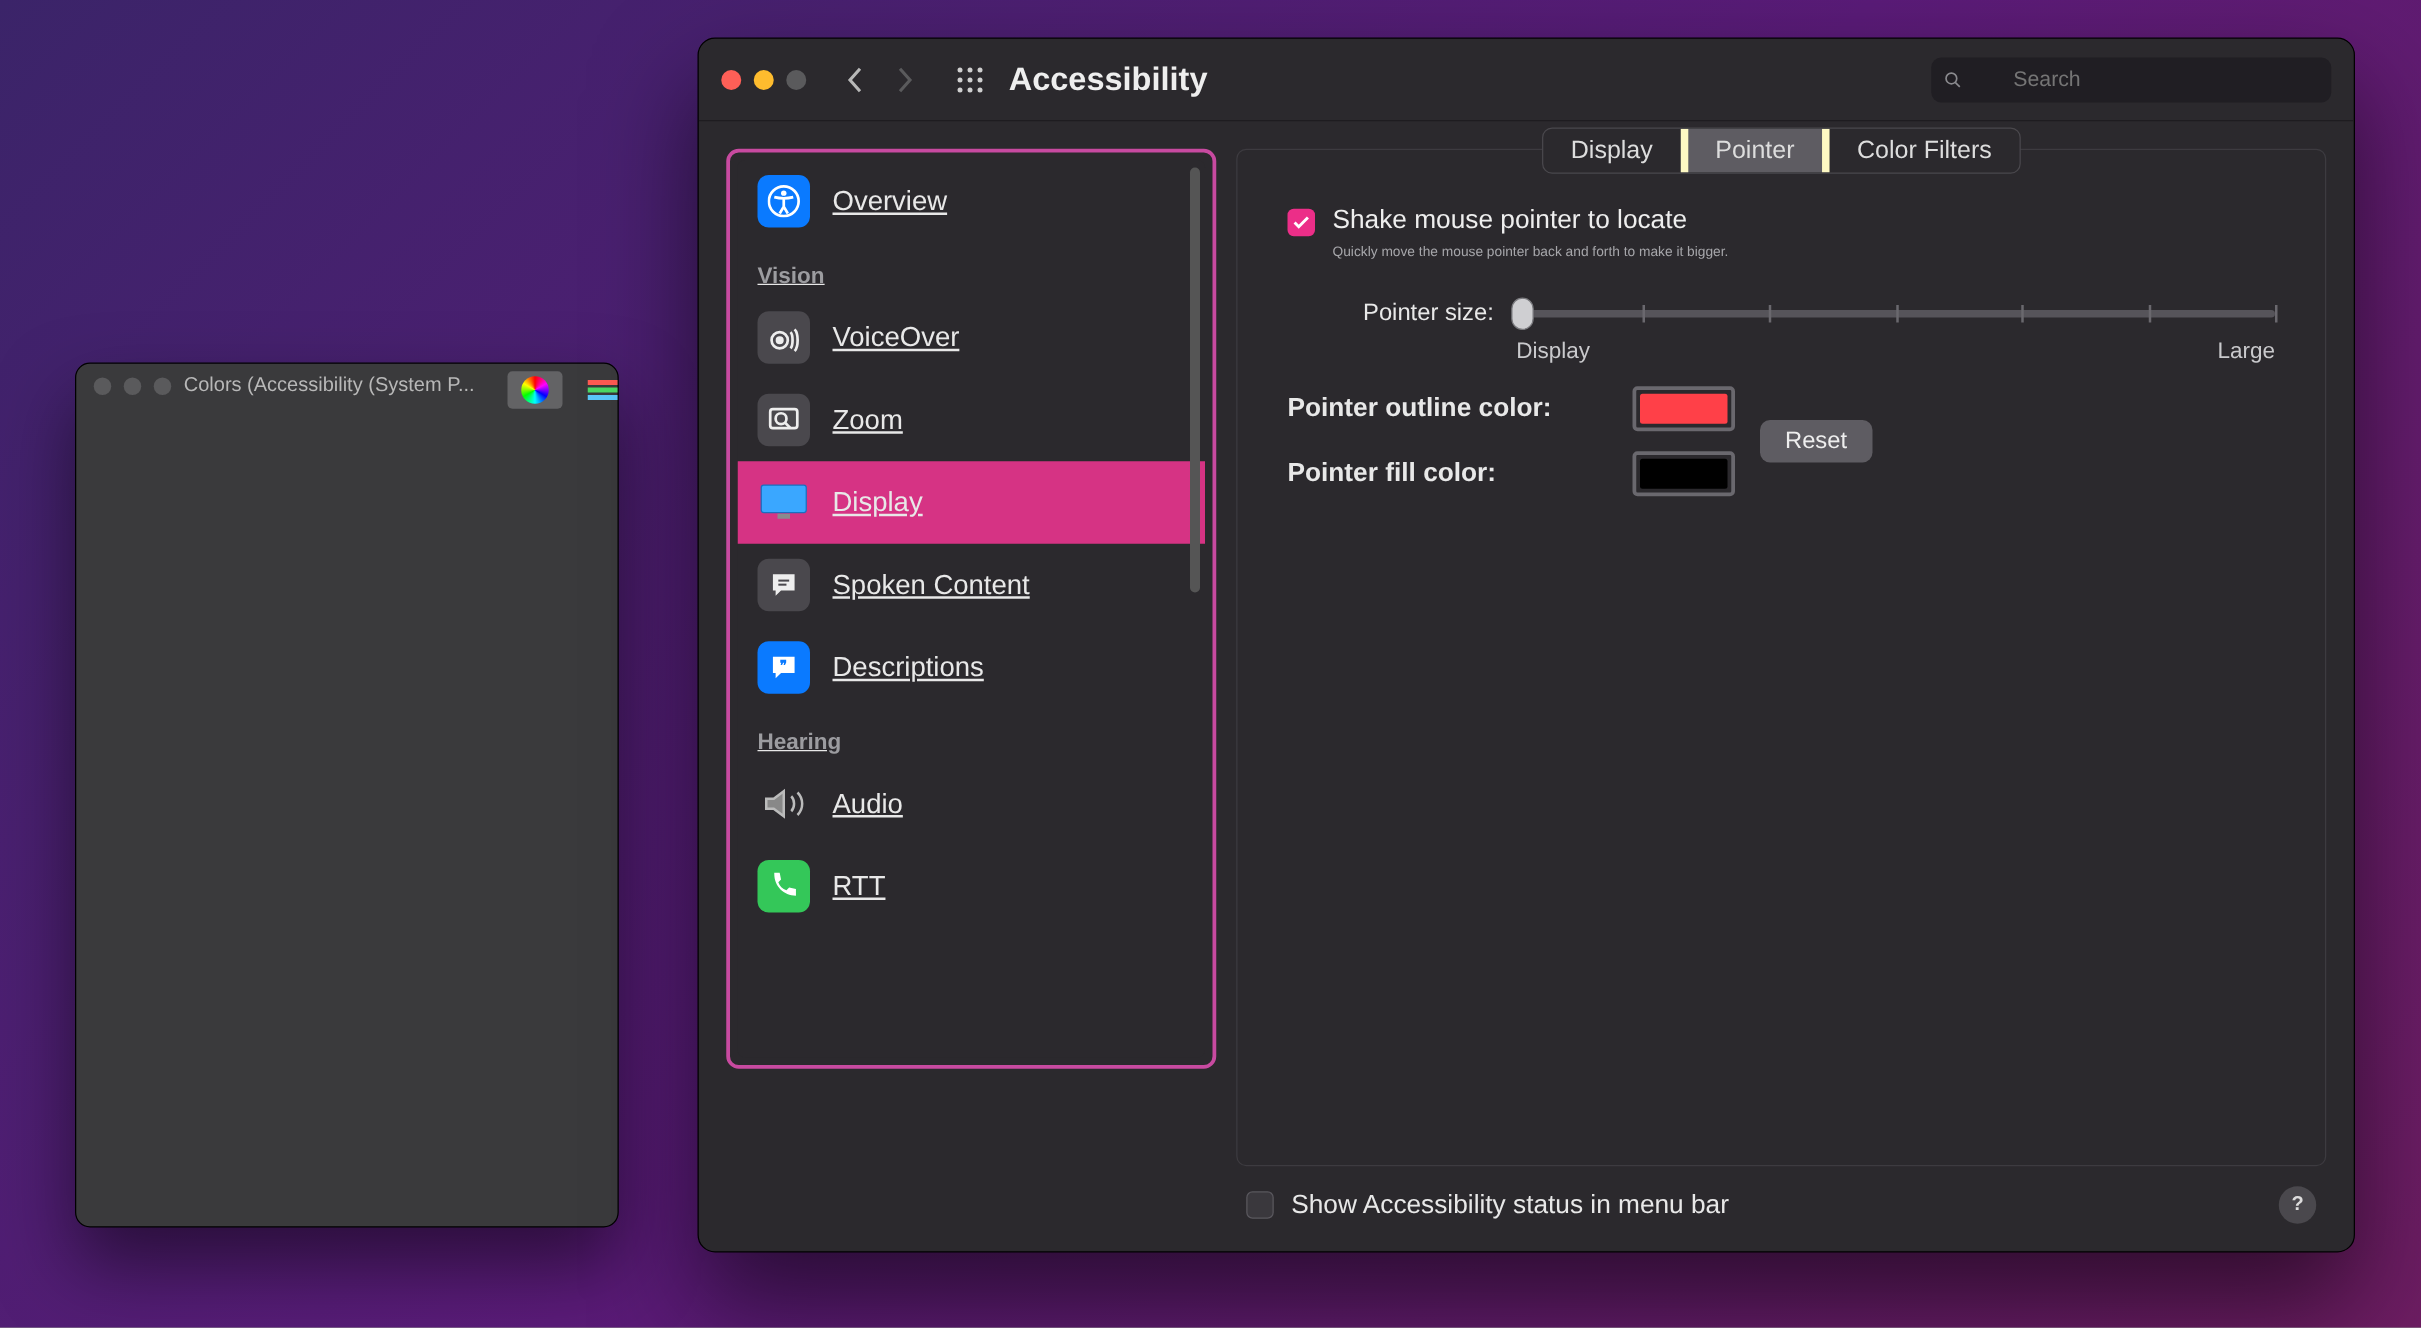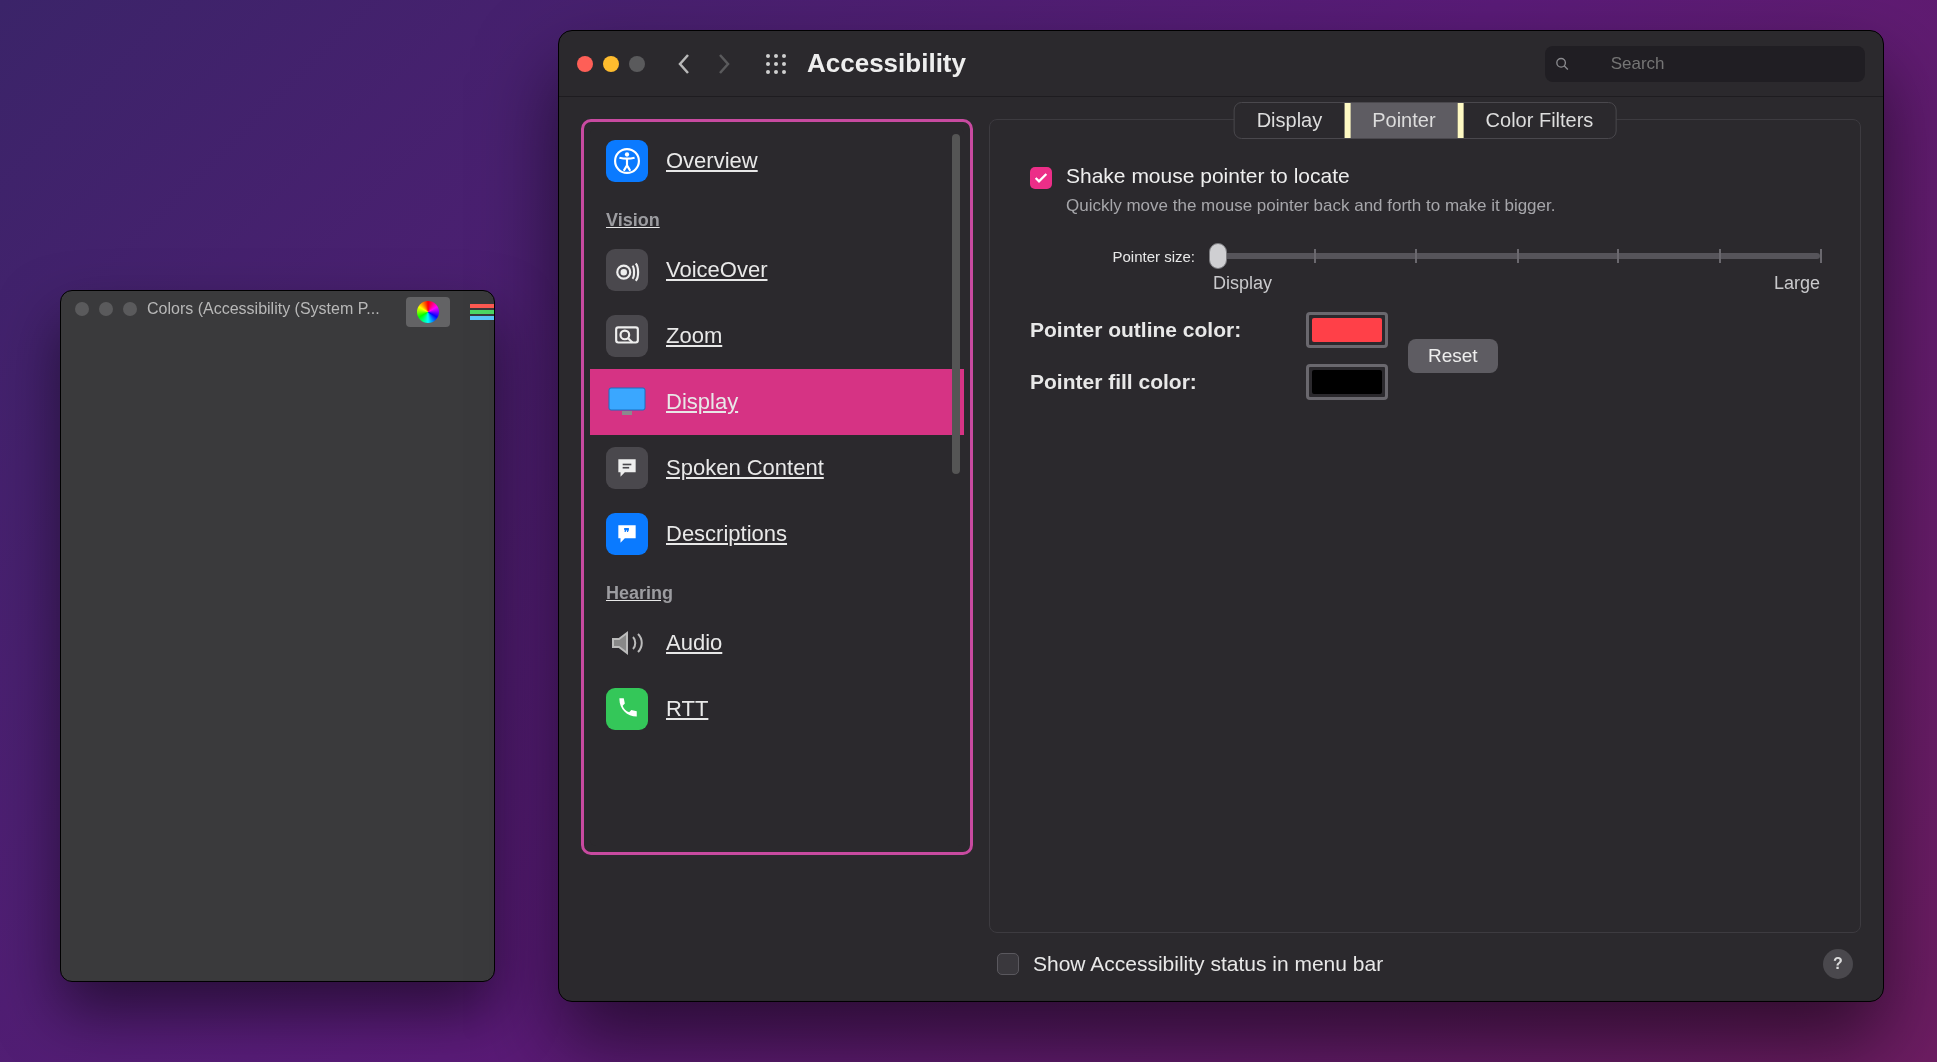--- a/index.html
+++ b/index.html
@@ -180,23 +180,23 @@
   .segtab + .segtab { border-left:6px solid #fef9c3; }
   .card-inner { padding: 44px 40px 30px 40px; }
   .opt-row { display:flex; align-items:flex-start; gap:14px; margin-bottom:6px; }
   .checkbox {
     width:22px; height:22px; border-radius:5px; background:#ec2e88;
     display:flex; align-items:center; justify-content:center; flex-shrink:0;
     margin-top:3px;
   }
   .checkbox svg { width:16px; height:16px; color:#fff; }
   .opt-label { font-size:21px; color:#eee; }
-  .opt-desc { font-size:17px; color:#a6a6aa; margin: 4px 0 0 36px; max-width: 580px; line-height:1.35;}
+  .opt-desc { font-size:11px; color:#a6a6aa; margin: 4px 0 0 36px; max-width: 580px; line-height:1.35;}
   .slider-row { display:flex; align-items:center; gap:18px; margin-top:30px; }
-  .slider-label { font-size:15px; text-align:right; width:165px;}
+  .slider-label { font-size:19px; text-align:right; width:165px;}
   .slider-track {
     flex:1; height:6px; background:#56545a; border-radius:3px; position:relative;
   }
   .tick { position:absolute; top:-4px; width:2px; height:14px; background:#6a686e; }
   .sknob { position:absolute; left:-4px; top:-10px; width:18px; height:26px; border-radius:9px; background:#cfcfd2; border:1px solid #7a7a7e;}
   .slider-legend { display:flex; justify-content:space-between; margin-left:183px; margin-top:8px; font-size:18px; color:#c9c9cc; }
   .color-row {
     display:grid; grid-template-columns: 260px 86px auto; align-items:center; gap:16px;
     margin-top:18px;
   }

